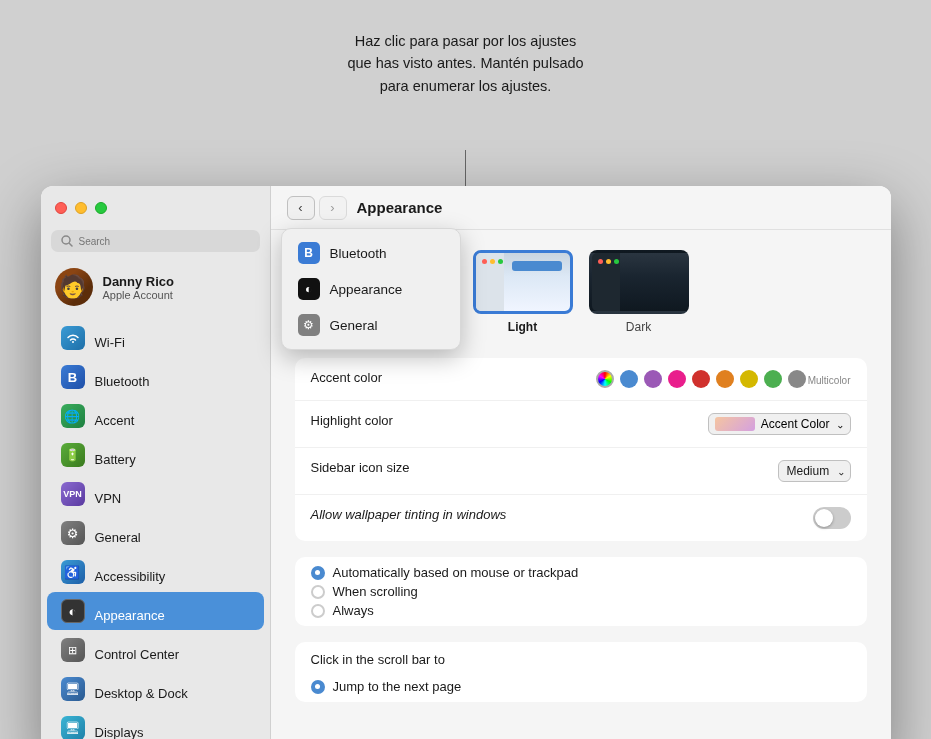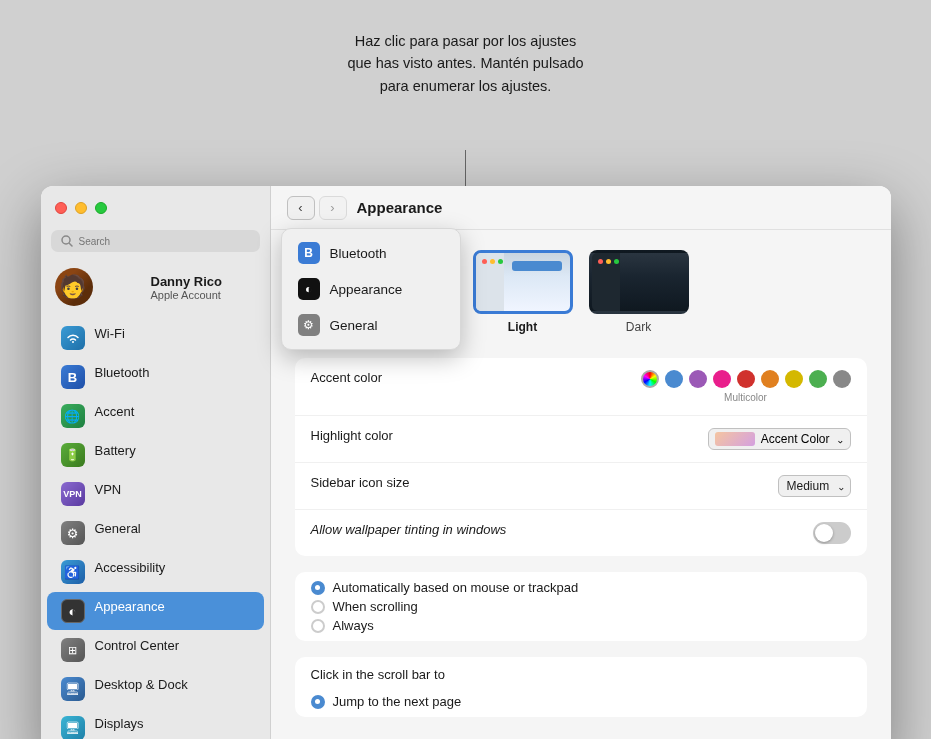--- a/index.html
+++ b/index.html
@@ -88,29 +88,29 @@
     }
     .user-avatar {
       width: 38px; height: 38px;
       border-radius: 50%;
       background: linear-gradient(135deg, #8B4513 30%, #5C2D0A 70%);
       display: flex; align-items: center; justify-content: center;
       font-size: 18px;
       flex-shrink: 0;
       overflow: hidden;
     }
-    .user-info { display: flex; flex-direction: column; margin-left: 48px; }
+    .user-info { display: flex; flex-direction: column; }
     .user-name { font-size: 13px; font-weight: 600; color: #1a1a1a; }
     .user-sub { font-size: 11px; color: #555; }
 
     .sidebar-items { flex: 1; overflow-y: auto; padding-bottom: 10px; }
 
     .sidebar-item {
       display: flex;
-      align-items: flex-start;
+      align-items: flex-end;
       gap: 10px;
       padding: 7px 14px;
       cursor: pointer;
       border-radius: 8px;
       margin: 1px 6px;
       font-size: 13px;
       color: #1a1a1a;
     }
     .sidebar-item.active {
       background: #4A90D9;
@@ -607,21 +607,21 @@
             </div>
             <span class="mode-label">Dark</span>
           </div>
 
         </div>
 
         <div class="settings-section">
 
           <div class="setting-row">
             <span class="setting-label">Accent color</span>
-            <div style="display:flex;flex-direction:column;align-items:center;gap:2px;">
+            <div style="display:flex;flex-direction:row;align-items:center;gap:2px;">
               <div class="accent-row">
                 <div class="accent-dot accent-multicolor" title="Multicolor"></div>
                 <div class="accent-dot accent-blue"></div>
                 <div class="accent-dot accent-purple"></div>
                 <div class="accent-dot accent-pink"></div>
                 <div class="accent-dot accent-red"></div>
                 <div class="accent-dot accent-orange"></div>
                 <div class="accent-dot accent-yellow"></div>
                 <div class="accent-dot accent-green"></div>
                 <div class="accent-dot accent-graphite"></div>

